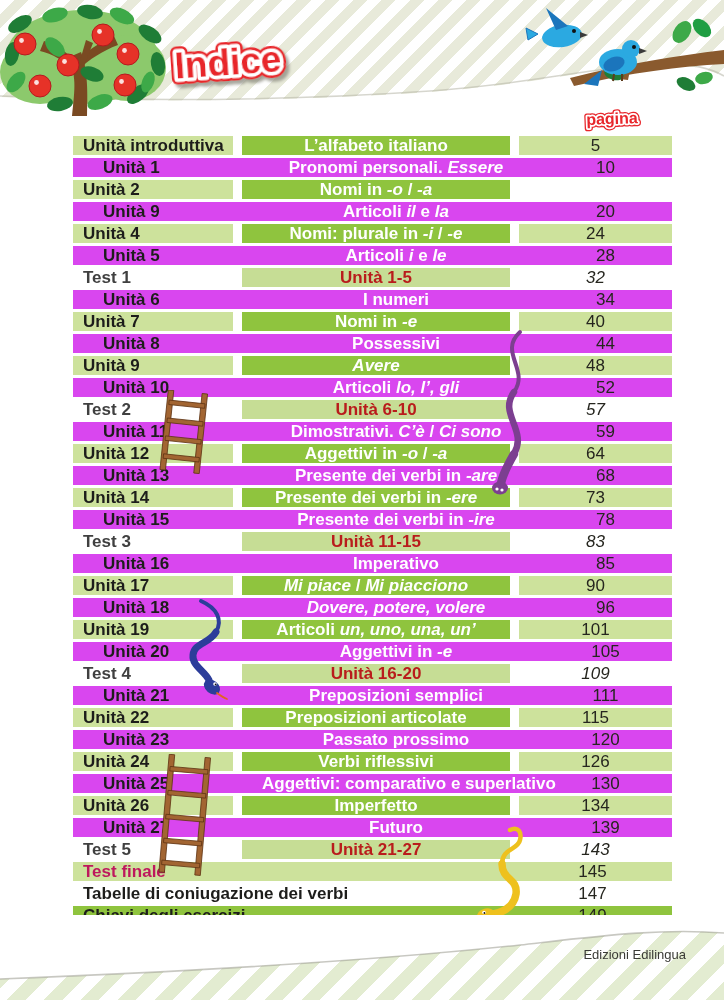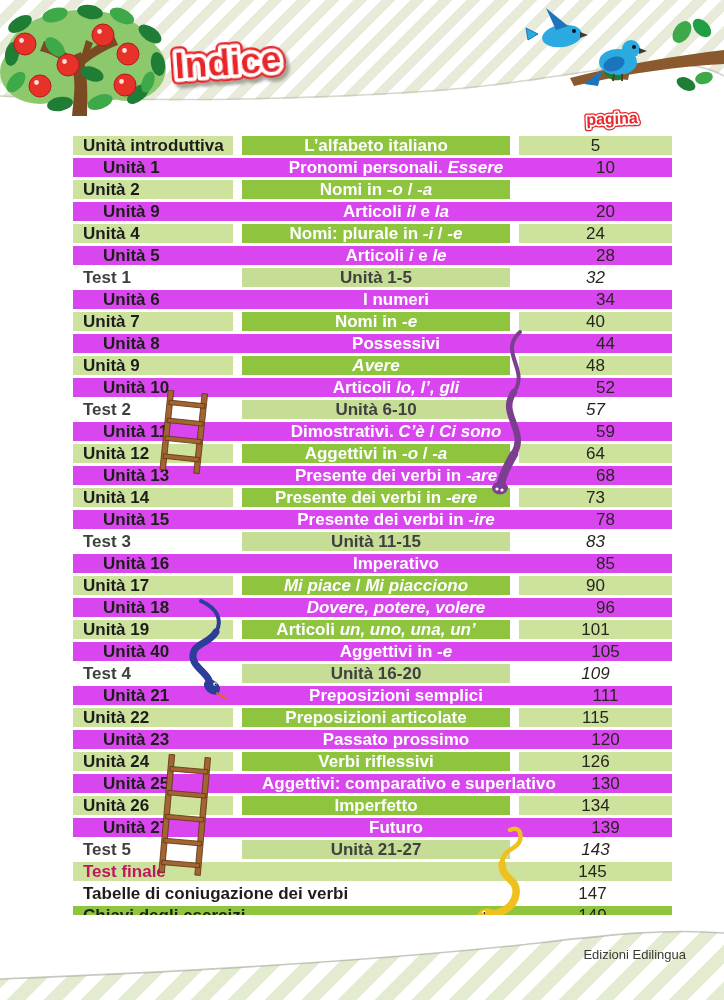--- a/index.html
+++ b/index.html
@@ -38,21 +38,21 @@
   }
   .row .cell-label{font-weight:bold;color:#1d1d1b;padding-left:10px;white-space:nowrap;}
   .row .cell-topic{font-weight:bold;color:#ffffff;text-align:center;white-space:nowrap;}
   .row .cell-page{text-align:center;color:#26261f;font-weight:normal;}
   .row.dark{background:#d946ef;padding-left:20px;}
   .row.dark .cell-topic{background:transparent;}
   .row.light .cell-label{background:#cde29c;}
   .row.light .cell-topic{background:#8fc43e;}
   .row.light .cell-page{background:#cde29c;}
   .row.test .cell-label{color:#404040;background:transparent;}
-  .row.test .cell-topic{background:#c6dd95;color:#404040;}
+  .row.test .cell-topic{background:#c6dd95;color:#b91c1c;}
   .row.test .cell-page{background:transparent;font-style:italic;}
   .row.full-light,.row.full-white,.row.full-dark{grid-template-columns:431px 1fr;}
   .row.full-light{background:#cde29c;}
   .row.full-light .cell-label{color:#be185d;}
   .row.full-dark{background:#8fc43e;}
   .footer-text{
     position:absolute;left:14px;top:947px;width:672px;text-align:right;
     font-size:13px;color:#3a3a36;font-weight:normal;
   }
 </style>
@@ -285,21 +285,21 @@
       <div class="cell-label">Unità 18</div>
       <div class="cell-topic"><i>Dovere, potere, volere</i></div>
       <div class="cell-page">96</div>
     </div>
     <div class="row light">
       <div class="cell-label">Unità 19</div>
       <div class="cell-topic"><span>Articoli </span><i>un, uno, una, un’</i></div>
       <div class="cell-page">101</div>
     </div>
     <div class="row dark">
-      <div class="cell-label">Unità 40</div>
+      <div class="cell-label">Unità 20</div>
       <div class="cell-topic"><span>Aggettivi in </span><i>-e</i></div>
       <div class="cell-page">105</div>
     </div>
     <div class="row test">
       <div class="cell-label">Test 4</div>
       <div class="cell-topic"><span>Unità 16-20</span></div>
       <div class="cell-page">109</div>
     </div>
     <div class="row dark">
       <div class="cell-label">Unità 21</div>

